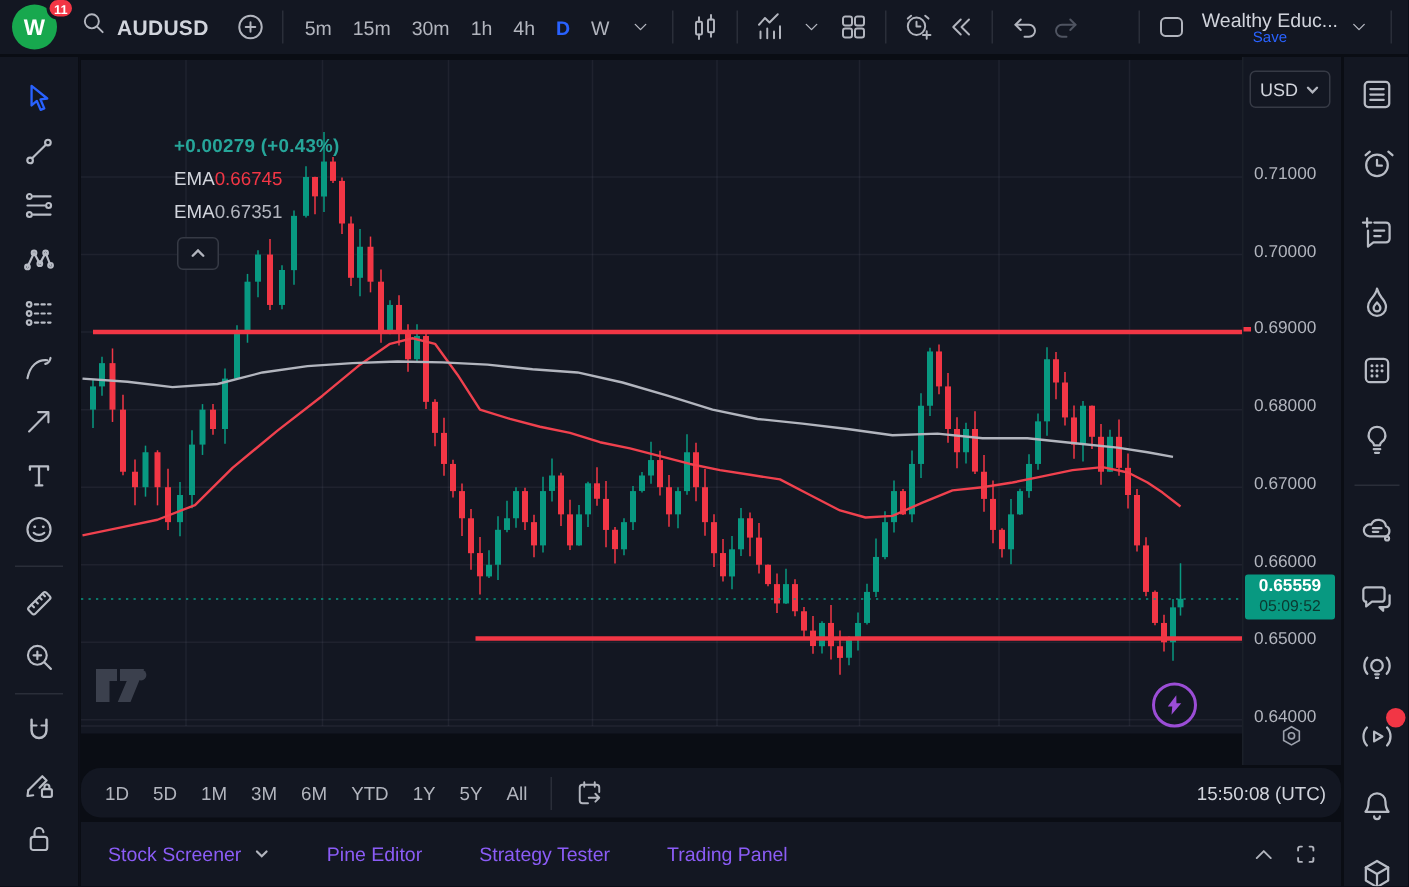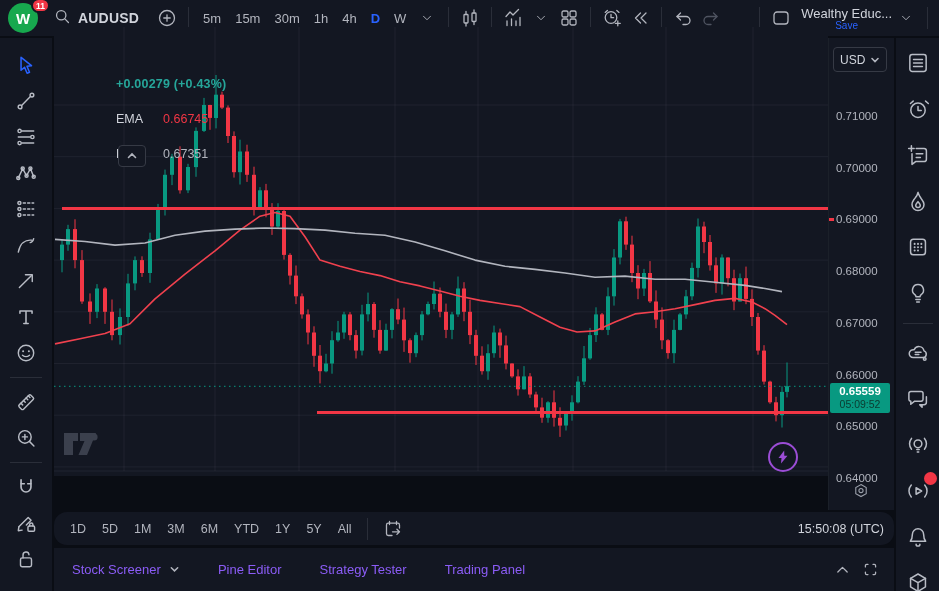--- a/index.html
+++ b/index.html
@@ -35,27 +35,27 @@
   
   #left-toolbar { position:absolute; left:0; top:38px; width:53px; height:553px; background:#131722;
                   border-right:1px solid #0a0d14; display:flex; flex-direction:column; align-items:center; padding-top:9px; overflow:hidden; }
   .tool-btn { width:36px; height:36px; display:flex; align-items:center; justify-content:center; border-radius:6px;
               color:#b8bcc5; cursor:pointer; flex:none; }
   .tool-btn svg { width:22px; height:22px; stroke:currentColor; fill:none; stroke-width:1.3; stroke-linecap:round; stroke-linejoin:round; }
   .tool-btn.active { color:#2962ff; }
   .tool-sep { width:32px; height:1px; background:#2a2e39; margin:6px 0; flex:none; }
 
   
-  #chart-pane { position:absolute; left:54px; top:27px; width:774px; height:449px; background:#131722; }
+  #chart-pane { position:absolute; left:54px; top:40px; width:774px; height:449px; background:#131722; }
   #chart-svg { position:absolute; left:0; top:0; }
   .month-label { position:absolute; top:487px; transform:translateX(-50%); font-size:12px; color:#9ba0ab; }
   .month-label.year { color:#c9ccd4; }
   #legend { position:absolute; left:62px; top:50px; }
   #legend-change { font-size:12.5px; font-weight:bold; color:#26a69a; letter-spacing:.2px; }
-  .legend-row { display:flex; gap:20px; font-size:12.5px; margin-top:21px; color:#d1d4dc; }
+  .legend-row { display:flex; gap:0; font-size:12.5px; margin-top:8px; color:#d1d4dc; }
   .legend-row .val { font-weight:normal; }
   #legend-collapse { position:absolute; left:64px; top:118px; width:28px; height:22px; border:1px solid #363a45;
                      border-radius:4px; display:flex; align-items:center; justify-content:center; color:#b2b5be; cursor:pointer; background:#131722; }
   #legend-collapse svg { width:12px; height:12px; stroke:currentColor; fill:none; stroke-width:1.6; stroke-linecap:round; }
   #quick-trade { position:absolute; left:714px; top:415px; width:30px; height:30px; border-radius:50%;
                  border:2px solid #9b4dd6; display:flex; align-items:center; justify-content:center; cursor:pointer; background:rgba(19,23,34,.6); }
   #quick-trade svg { width:14px; height:14px; fill:#9b4dd6; }
 
   
   #price-axis { position:absolute; left:828px; top:38px; width:66px; height:472px; background:#131722;

